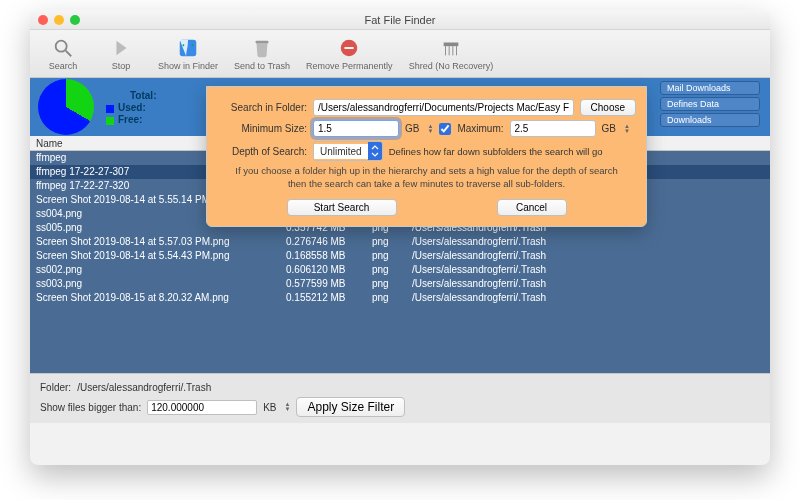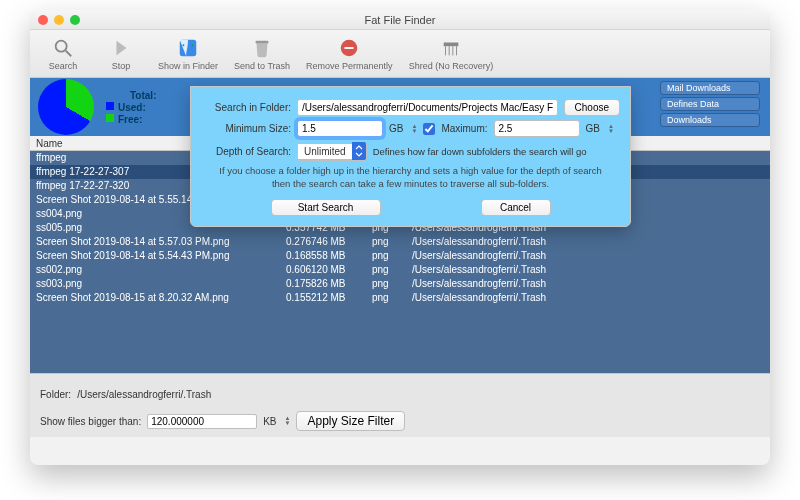--- a/index.html
+++ b/index.html
@@ -10,39 +10,39 @@
   .traffic span { width:10px; height:10px; border-radius:50%; display:inline-block; }
   .t-red { background:#ff5f57; } .t-yellow { background:#ffbd2e; } .t-green { background:#28c840; }
   .title { position:absolute; left:0; right:0; text-align:center; font-size:11px; color:#444; }
   .toolbar { height:48px; background:linear-gradient(#f4f4f4,#e6e6e6); border-bottom:1px solid #c9c9c9; display:flex; align-items:center; padding:0 6px; gap:4px; }
   .tbtn { display:flex; flex-direction:column; align-items:center; justify-content:flex-start; width:auto; min-width:54px; padding:2px 6px; font-size:9px; color:#666; border-radius:4px; }
   .tbtn .ticon { width:24px; height:24px; display:flex; align-items:center; justify-content:center; }
   .tbtn .lbl { margin-top:1px; white-space:nowrap; }
   .summary { height:58px; background:#3a7dc4; display:flex; align-items:center; position:relative; padding-left:8px; }
   .pie { position:relative; width:56px; height:56px; border-radius:50%; background: conic-gradient(#12d412 0 120deg, #0018ff 120deg 360deg); margin-right:12px;}
   .legend { font-size:10px; color:#003b5f; }
-  .legend div { display:flex; align-items:flex-start; gap:4px; margin:1px 0;}
+  .legend div { display:flex; align-items:flex-end; gap:4px; margin:1px 0;}
   .sw { width:8px; height:8px; display:inline-block; }
   .shortcuts { position:absolute; right:10px; top:3px; display:flex; flex-direction:column; gap:2px;}
   .sbtn { background:#4f86c8; color:#fff; font-size:9px; border:1px solid #2f5e96; border-radius:3px; padding:1px 6px; width:100px; }
   .tablehdr { background:#f1f1f1; height:15px; border-bottom:1px solid #c5c5c5; display:flex; font-size:10px; color:#333; align-items:center; padding-left:6px;}
   .results { background:#4a6c94; color:#fff; height:222px; overflow:auto; font-size:10px; }
   .row { display:flex; height:14px; line-height:14px; padding:0 6px; }
   .row.sel { background:#2a4d7a; }
   .col-name { flex:0 0 250px; overflow:hidden; white-space:nowrap; }
   .col-size { flex:0 0 86px; }
   .col-type { flex:0 0 40px; }
   .col-path { flex:1; overflow:hidden; white-space:nowrap; }
   .footer { background:#e6e6e6; border-top:1px solid #c5c5c5; padding:4px 10px 6px; font-size:10px; color:#333; }
-  .footer .line { display:flex; align-items:center; gap:6px; margin-top:11px; }
+  .footer .line { display:flex; align-items:center; gap:6px; margin-top:4px; }
   .footer input[type="text"] { width:110px; font-size:10px; padding:1px 3px; border:1px solid #bfbfbf; background:#fff; border-radius:2px;}
   .stepper { display:inline-flex; flex-direction:column; font-size:6px; line-height:5px; color:#666; margin-left:2px;}
   .filterbtn { font-size:12px; padding:2px 10px; border:1px solid #bfbfbf; background:linear-gradient(#fdfdfd,#efefef); border-radius:4px; }
   
-  .dialog { position:absolute; left:160px; top:76px; width:441px; background:#7dd3fc; border:1px solid #c8c8c8; border-radius:0 0 6px 6px; box-shadow:0 6px 18px rgba(0,0,0,0.25); padding:8px 10px 10px; font-size:10px; color:#333; }
+  .dialog { position:absolute; left:176px; top:76px; width:441px; background:#fdba74; border:1px solid #c8c8c8; border-radius:0 0 6px 6px; box-shadow:0 6px 18px rgba(0,0,0,0.25); padding:8px 10px 10px; font-size:10px; color:#333; }
   .drow { display:flex; align-items:center; margin:4px 0; gap:6px; }
   .drow .dlabel { width:90px; text-align:right; }
   .drow input[type="text"] { border:1px solid #bfbfbf; border-radius:3px; font-size:10px; padding:2px 4px; }
   .drow input.focus { box-shadow:0 0 0 3px rgba(30,120,255,0.35); border-color:#6ba6ff;}
   .dbtn { font-size:10px; padding:2px 10px; border:1px solid #bfbfbf; background:linear-gradient(#fdfdfd,#efefef); border-radius:4px; }
   .select { display:inline-flex; align-items:center; border:1px solid #bfbfbf; border-radius:3px; overflow:hidden;}
   .select .sval { padding:2px 6px; background:#fff; font-size:10px; }
   .select .sarrow { width:14px; height:18px; background:#2f6fe0; display:flex; align-items:center; justify-content:center; }
   .dnote { text-align:center; font-size:9.5px; color:#444; margin-top:4px; line-height:1.35;}
   .dactions { display:flex; justify-content:center; gap:100px; margin-top:8px; }
@@ -201,21 +201,21 @@
         <span class="col-path">/Users/alessandrogferri/.Trash</span>
       </div>
     <div class="row">
         <span class="col-name">ss002.png</span>
         <span class="col-size">0.606120 MB</span>
         <span class="col-type">png</span>
         <span class="col-path">/Users/alessandrogferri/.Trash</span>
       </div>
     <div class="row">
         <span class="col-name">ss003.png</span>
-        <span class="col-size">0.175826 MB</span>
+        <span class="col-size">0.577599 MB</span>
         <span class="col-type">png</span>
         <span class="col-path">/Users/alessandrogferri/.Trash</span>
       </div>
     <div class="row">
         <span class="col-name">Screen Shot 2019-08-15 at 8.20.32 AM.png</span>
         <span class="col-size">0.155212 MB</span>
         <span class="col-type">png</span>
         <span class="col-path">/Users/alessandrogferri/.Trash</span>
       </div>
   </div>

